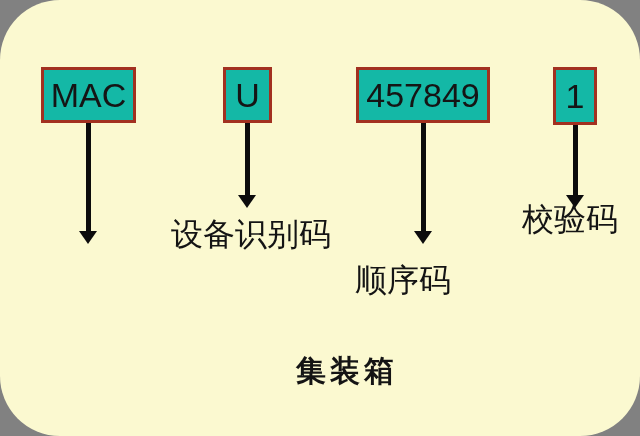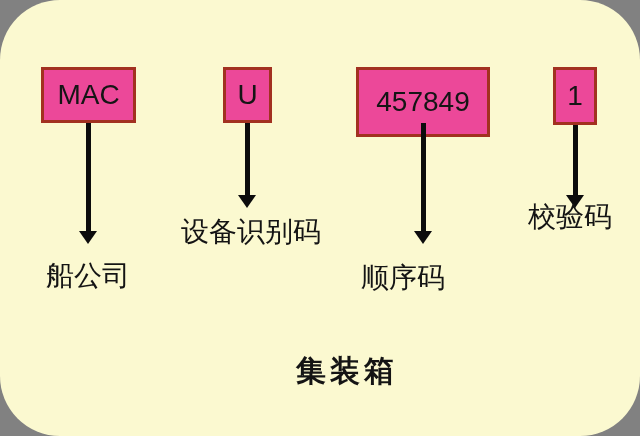--- a/index.html
+++ b/index.html
@@ -13,32 +13,32 @@
   }
   .panel {
     position: absolute;
     left: 0; top: 0; right: 0; bottom: 0;
     background: #fbf9d0;
     border-radius: 60px;
   }
   .code-box {
     position: absolute;
     box-sizing: border-box;
-    background: #ec4899;
+    background: #14b8a6;
     border: 3px solid #a23120;
     display: flex;
     align-items: center;
     justify-content: center;
     color: #151515;
-    font-size: 28px;
+    font-size: 34px;
     font-family: "Liberation Sans", sans-serif;
   }
   .box-owner    { left: 41px;  top: 67px; width: 95px;  height: 56px; }
   .box-equip    { left: 223px; top: 67px; width: 49px;  height: 56px; }
-  .box-serial   { left: 356px; top: 67px; width: 134px; height: 70px; }
+  .box-serial   { left: 356px; top: 67px; width: 134px; height: 56px; }
   .box-check    { left: 553px; top: 67px; width: 44px;  height: 58px; }
 
   .arrow {
     position: absolute;
     transform: translateX(-50%);
     display: flex;
     flex-direction: column;
     align-items: center;
   }
   .arrow .shaft { width: 5px; flex: 1; background: #0c0c0c; }
@@ -51,21 +51,21 @@
   .arrow-owner  { left: 88px;  top: 123px; height: 121px; }
   .arrow-equip  { left: 247px; top: 123px; height: 85px;  }
   .arrow-serial { left: 423px; top: 123px; height: 121px; }
   .arrow-check  { left: 575px; top: 125px; height: 83px;  }
 
   .seg-label {
     position: absolute;
     transform: translateX(-50%);
     white-space: nowrap;
     color: #141414;
-    font-size: 28px;
+    font-size: 32px;
     font-family: "Liberation Serif", "DejaVu Serif", serif;
   }
   .label-owner  { left: 88px;  top: 257px; }
   .label-equip  { left: 251px; top: 213px; }
   .label-serial { left: 403px; top: 259px; }
   .label-check  { left: 570px; top: 198px; }
 
   .diagram-title {
     position: absolute;
     left: 347px;
@@ -85,21 +85,20 @@
 <div class="stage">
   <div class="panel"></div>
 
   <div class="code-box box-owner">
     <span>MAC</span>
   </div>
   <div class="arrow arrow-owner">
     <div class="shaft"></div>
     <div class="head"></div>
   </div>
-  <div class="seg-label label-owner">船公司</div>
 
   <div class="code-box box-equip">
     <span>U</span>
   </div>
   <div class="arrow arrow-equip">
     <div class="shaft"></div>
     <div class="head"></div>
   </div>
   <div class="seg-label label-equip">设备识别码</div>
 

